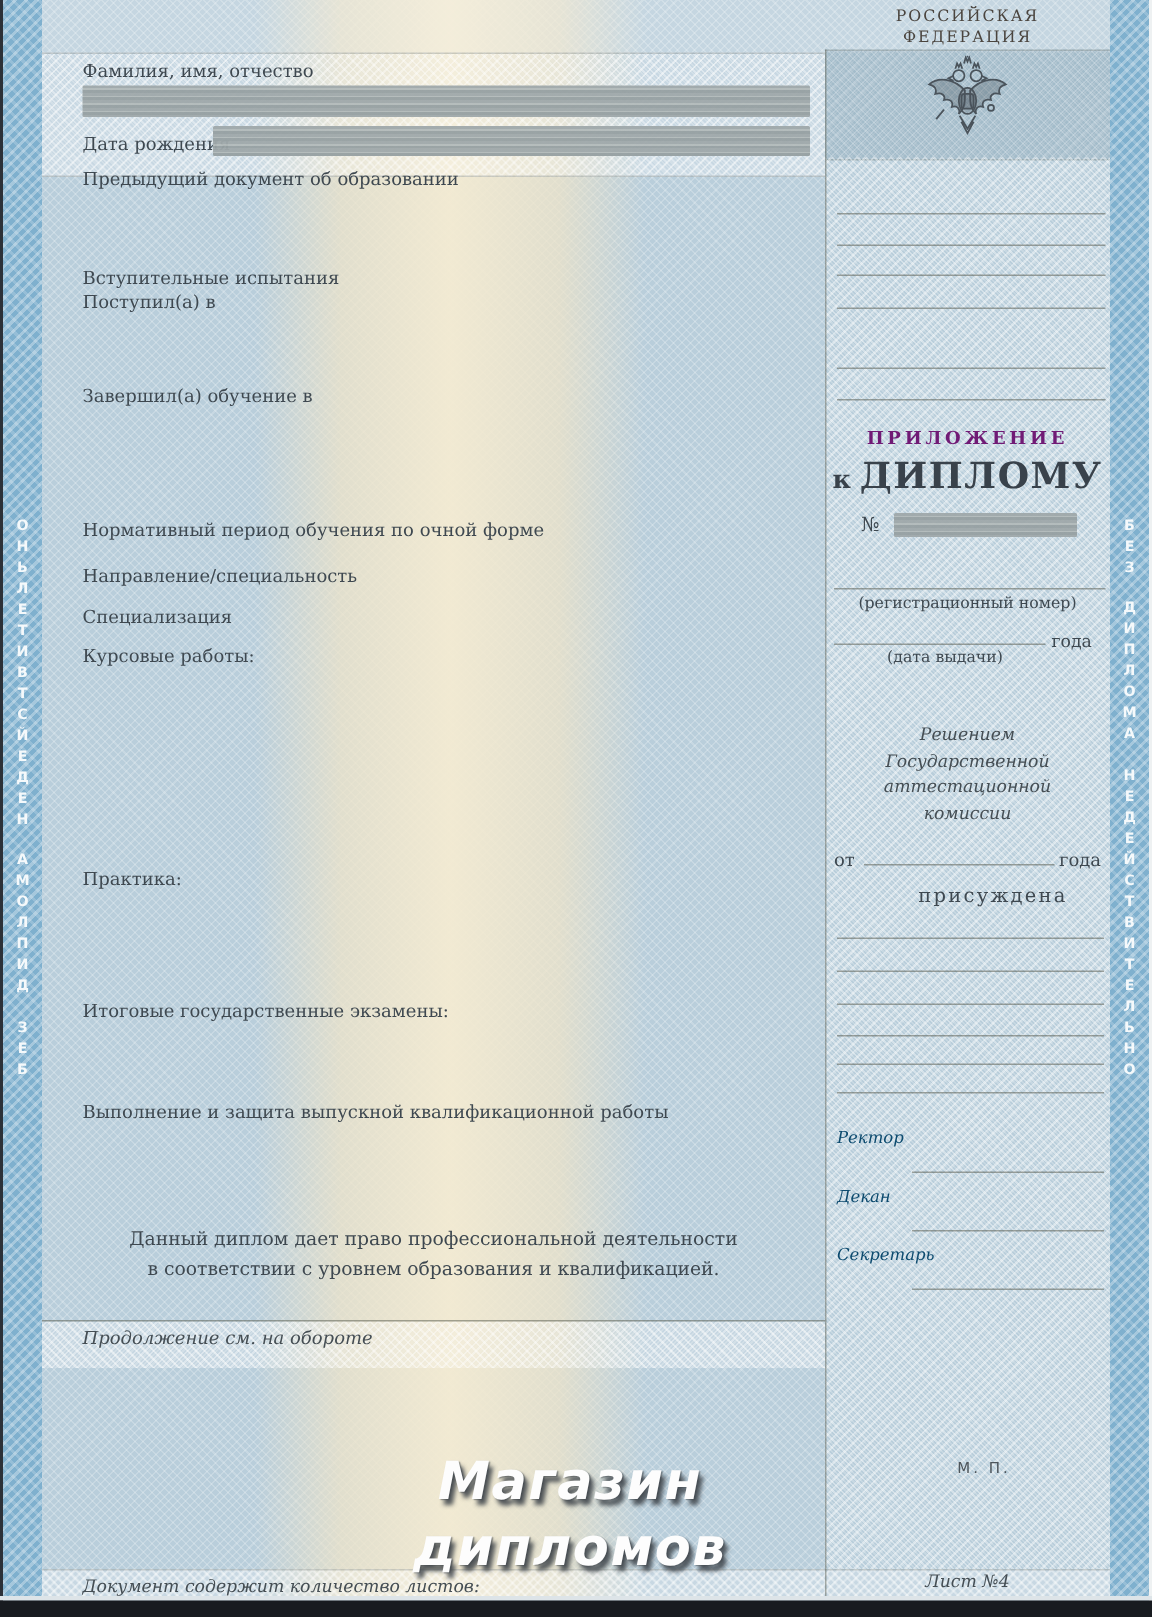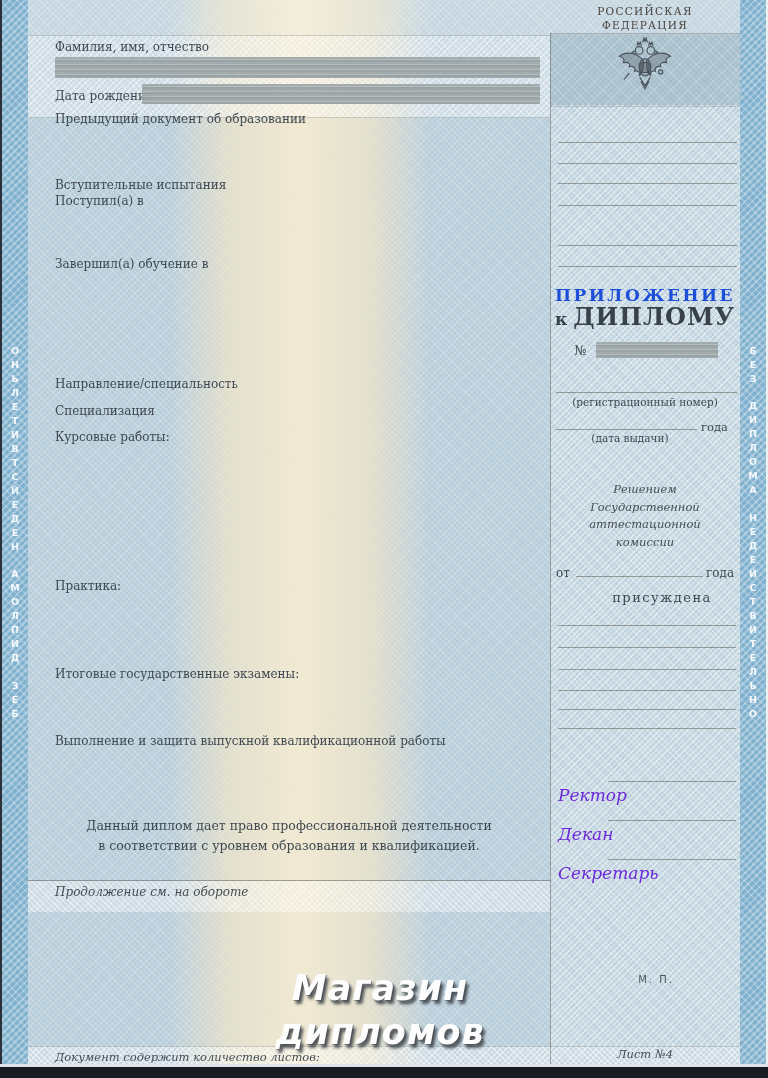--- a/index.html
+++ b/index.html
@@ -46,26 +46,26 @@
   .vline{width:1px;background:rgba(92,96,84,.50);}
   
   .lbl{font-size:12px;line-height:14px;white-space:nowrap;}
   .ital{font-style:italic;color:#454e54;}
   .center{text-align:center;}
   .redact{
     background:repeating-linear-gradient(180deg,#9fa8aa 0 2px,#b2baba 2px 3px,#96a0a2 3px 5px);
     border-radius:1px;opacity:.95;
   }
   .country{font-size:10.5px;font-weight:normal;letter-spacing:1.3px;line-height:14px;color:#4a443e;}
-  .suptitle1{font-size:17px;font-weight:600;letter-spacing:2.5px;color:#1d4ed8;}
+  .suptitle1{font-size:12px;font-weight:600;letter-spacing:2.5px;color:#701a75;}
   .suptitle2{font-size:24px;font-weight:600;letter-spacing:1px;color:#39424b;}
   .suptitle2 .kword{font-size:17px;font-weight:600;margin-right:5px;}
   .smallcap{font-size:10.5px;}
   .decision{font-style:italic;font-size:11.5px;line-height:17.5px;color:#454e54;}
-  .sign{font-style:italic;font-size:17px;color:#6d28d9;margin-top:33px;}
+  .sign{font-style:italic;font-size:11px;color:#0c4a6e;}
   .wm{
     font-family:"DejaVu Sans", sans-serif;font-style:italic;font-weight:bold;
     font-size:35px;letter-spacing:1px;color:#fdfdfd;
     text-shadow:3px 4px 3px rgba(62,68,74,.85), 1px 1px 1px rgba(62,68,74,.6);
     text-align:center;line-height:1;
   }
   .seal{font-family:"DejaVu Sans", sans-serif;font-size:10px;letter-spacing:2px;color:#4e565c;}
 </style>
 </head>
 <body>
@@ -180,20 +180,21 @@
   <div class="abs lbl" style="left:55px;top:40px;">Фамилия, имя, отчество</div>
   <div class="abs redact" style="left:55px;top:57px;width:485px;height:21px;"></div>
 
   <div class="abs lbl" style="left:55px;top:89px;">Дата рождения</div>
   <div class="abs redact" style="left:142px;top:84px;width:398px;height:20px;"></div>
 
   <div class="abs lbl" style="left:55px;top:112px;">Предыдущий документ об образовании</div>
   <div class="abs lbl" style="left:55px;top:178px;">Вступительные испытания</div>
   <div class="abs lbl" style="left:55px;top:194px;">Поступил(а) в</div>
   <div class="abs lbl" style="left:55px;top:257px;">Завершил(а) обучение в</div>
+  <div class="abs lbl" style="left:55px;top:346px;">Нормативный период обучения по очной форме</div>
   <div class="abs lbl" style="left:55px;top:377px;">Направление/специальность</div>
   <div class="abs lbl" style="left:55px;top:404px;">Специализация</div>
   <div class="abs lbl" style="left:55px;top:430px;">Курсовые работы:</div>
   <div class="abs lbl" style="left:55px;top:579px;">Практика:</div>
   <div class="abs lbl" style="left:55px;top:667px;">Итоговые государственные экзамены:</div>
   <div class="abs lbl" style="left:55px;top:734px;">Выполнение и защита выпускной квалификационной работы</div>
 
   <div class="abs center" style="left:48px;top:816px;width:482px;font-size:12.5px;line-height:20px;">
     <div>Данный диплом дает право профессиональной деятельности</div>
     <div>в соответствии с уровнем образования и квалификацией.</div>

